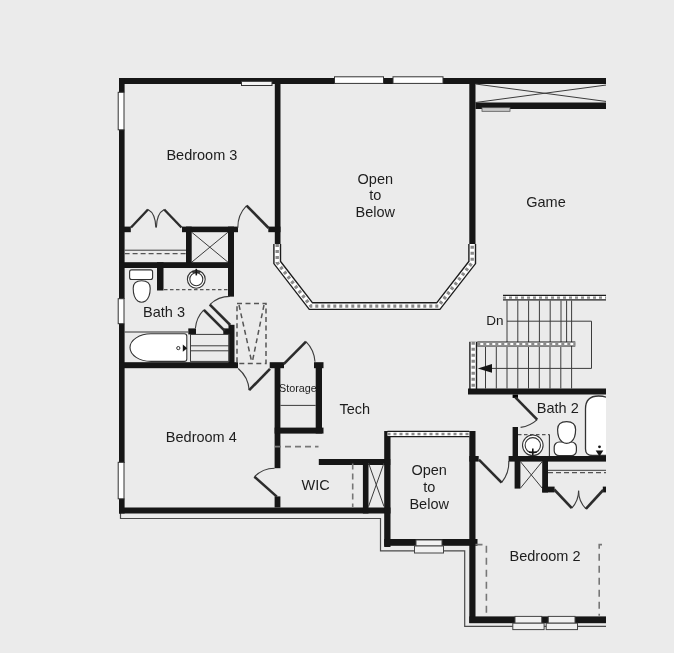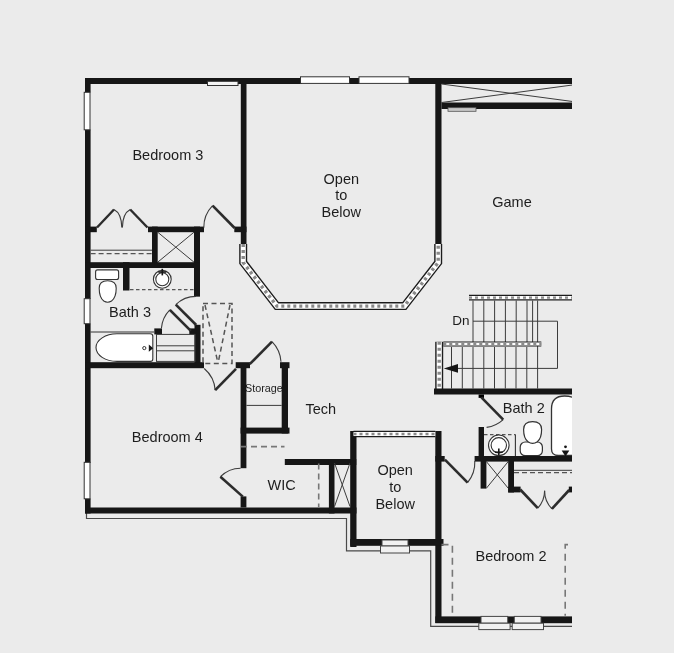--- a/index.html
+++ b/index.html
@@ -1,16 +1,16 @@
 <!DOCTYPE html>
 <html><head>
 <meta charset="utf-8">
 <style>
   html,body{margin:0;padding:0;background:#ebebeb;}
-  .wrap{width:572px;height:653px;position:relative;background:#4d7c0f;overflow:hidden;}
+  .wrap{width:572px;height:653px;position:relative;background:#4d7c0f;overflow:hidden;margin-left:34px;}
   svg{display:block;}
   text{font-family:"Liberation Sans", sans-serif;fill:#1d1d1d;}
 </style>
 </head>
 <body>
 <div class="wrap">
 <svg width="674" height="653" viewBox="0 0 674 653">
 
 <rect x="0" y="0" width="674" height="653" fill="#ebebeb"></rect>
 

